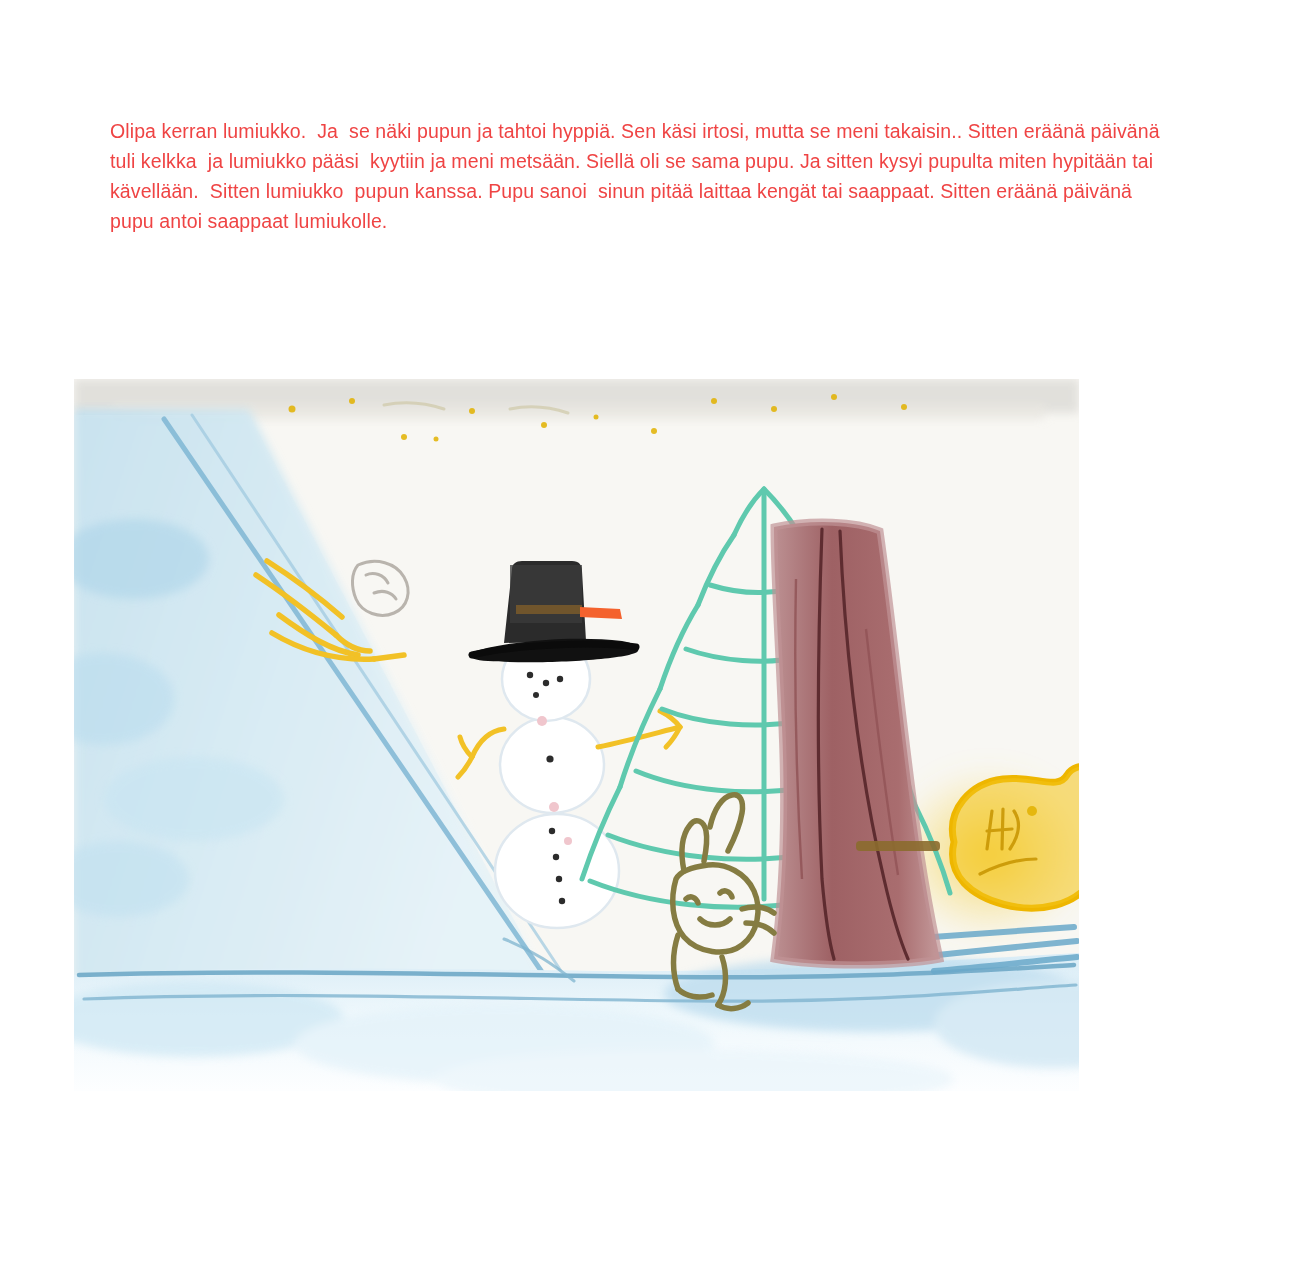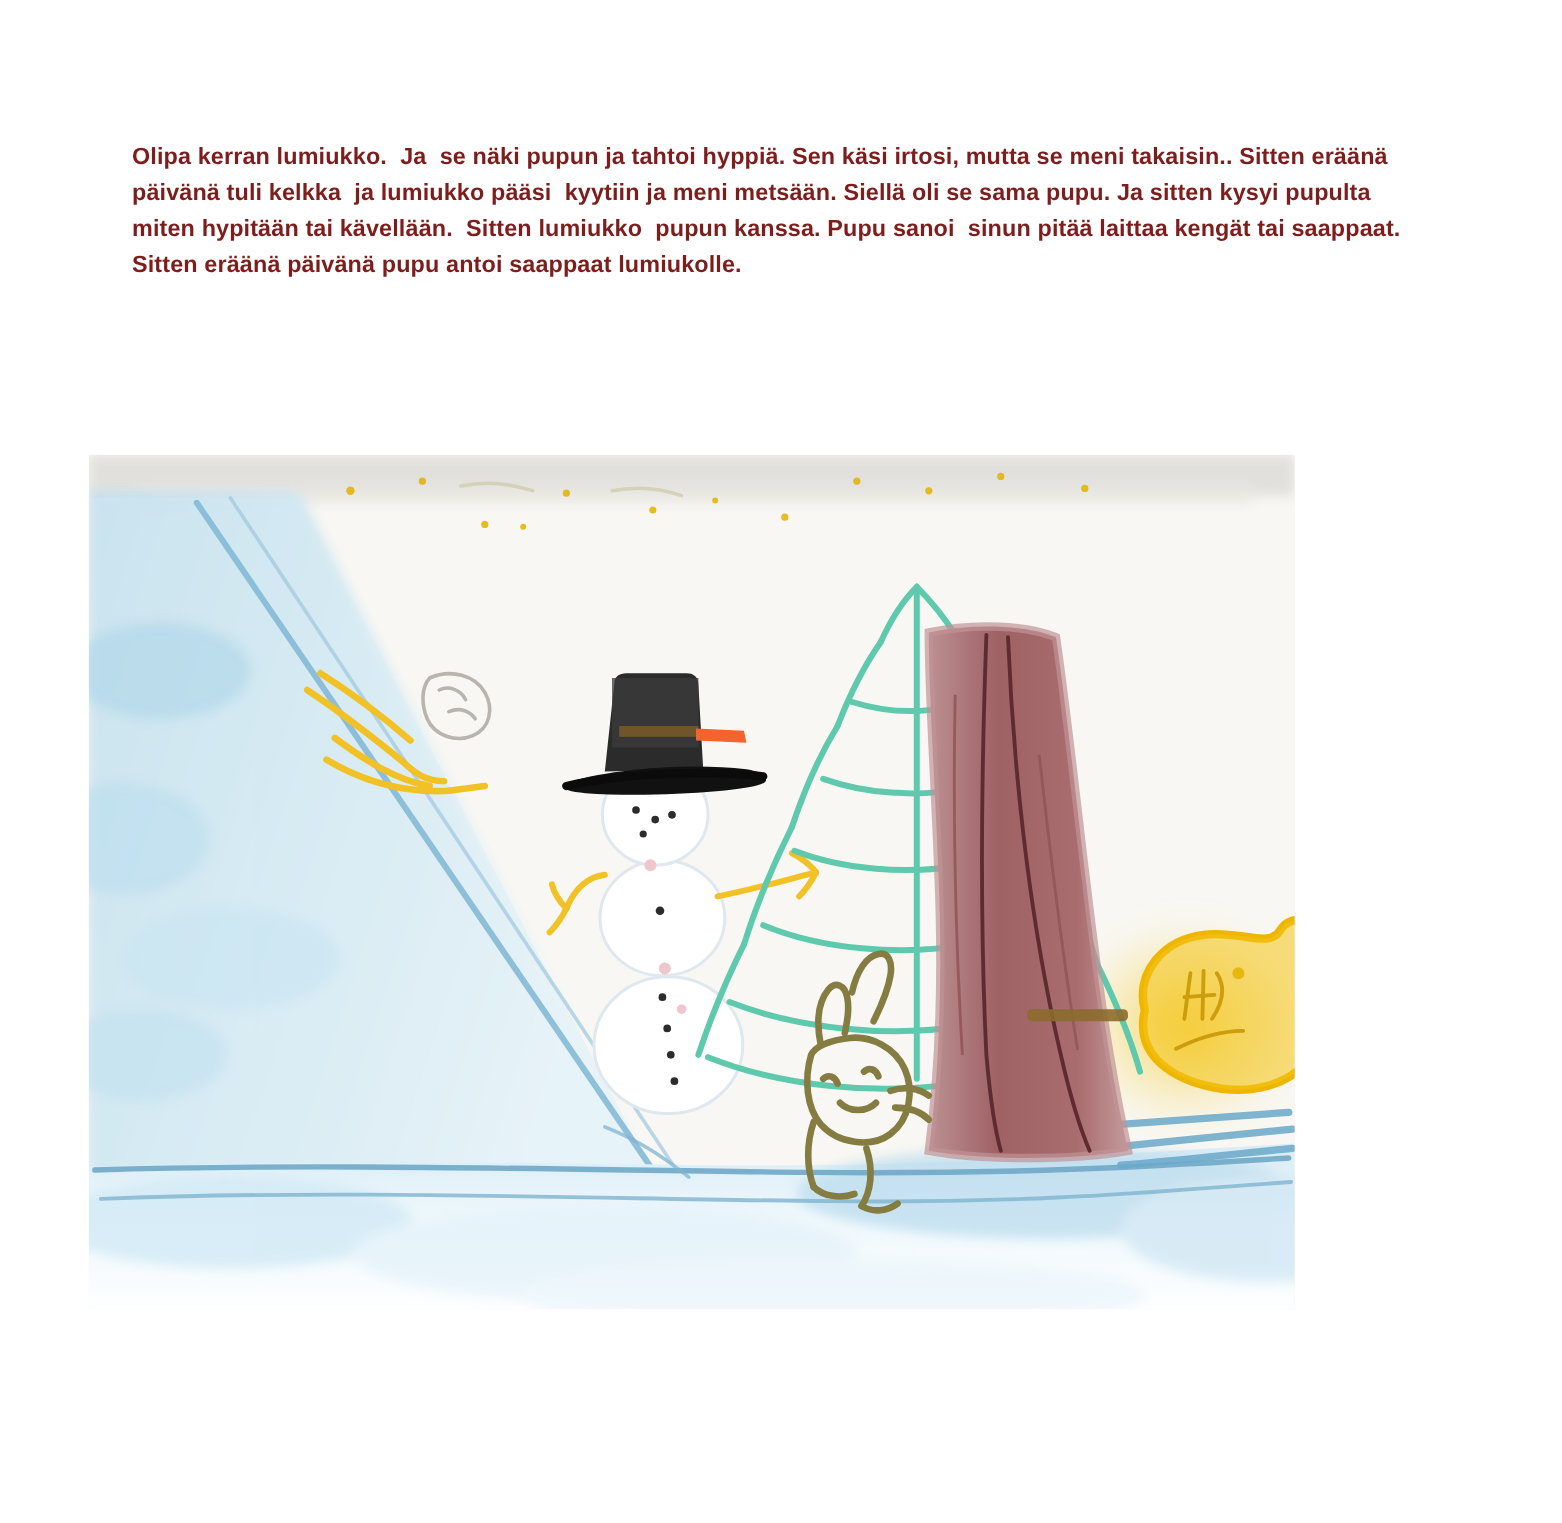--- a/index.html
+++ b/index.html
@@ -21,24 +21,23 @@
     background: #ffffff;
   }
 
   .story-text {
     position: absolute;
     left: 110px;
     top: 96px;
     width: 1065px;
     font-size: 19.5px;
     line-height: 30px;
-    color: #7f1d1d;
+    color: #ef4444;
     letter-spacing: 0.1px;
     white-space: pre-wrap;
-    font-weight: bold;
   }
 
   .illustration {
     position: absolute;
     left: 74px;
     top: 379px;
     width: 1005px;
     height: 712px;
     background: #f7f6f2;
     overflow: hidden;

